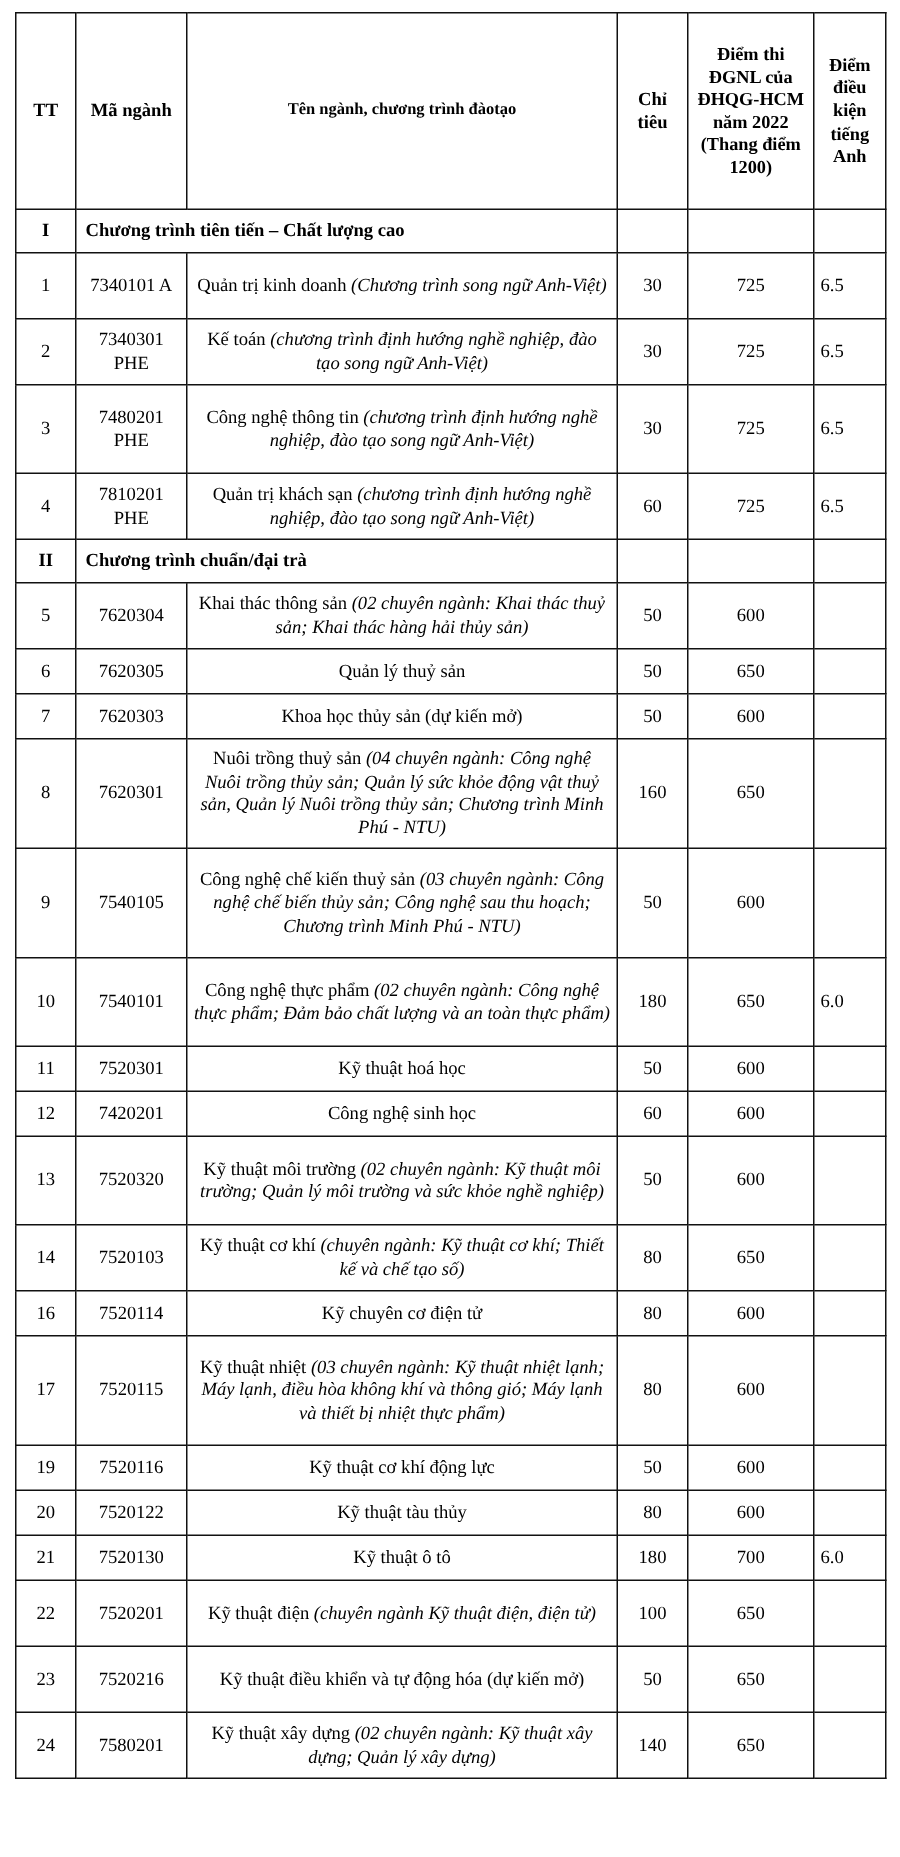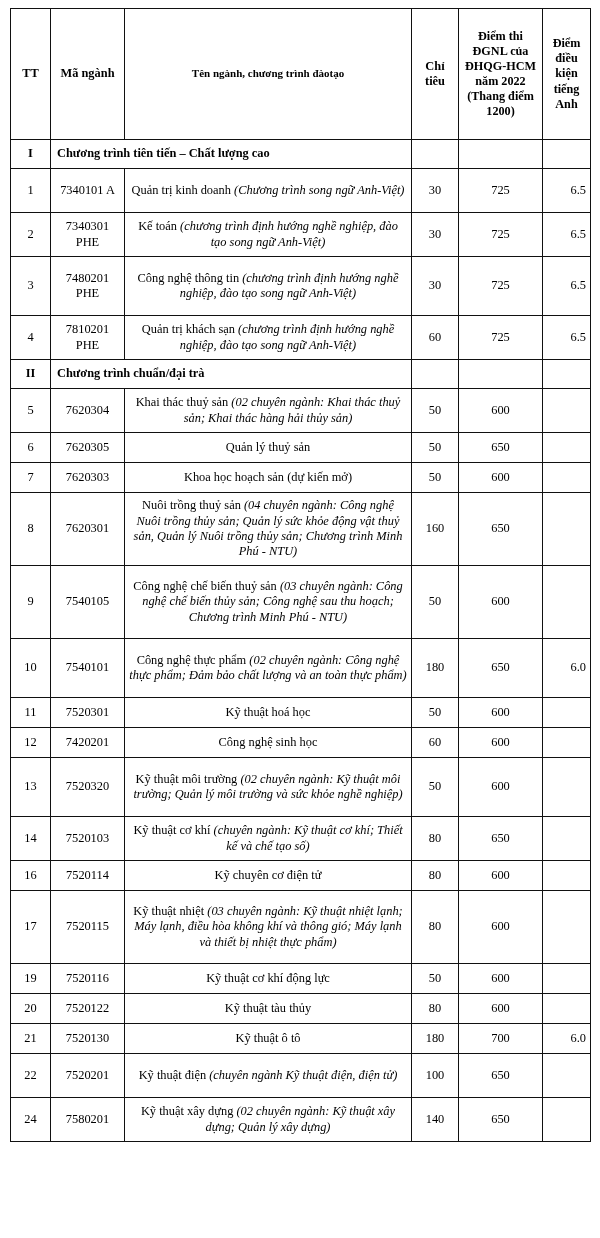--- a/index.html
+++ b/index.html
@@ -57,21 +57,21 @@
   }
   thead td.h-name { font-size: 11px; }
   thead td.h-score { font-size: 12.2px; margin-top: 23px; }
   thead td.h-eng { font-size: 12.2px; }
 
   td.tt     { text-align: center; }
   td.code   { text-align: center; }
   td.name   { text-align: center; vertical-align: middle; }
   td.quota  { text-align: center; }
   td.score  { text-align: center; }
-  td.eng    { text-align: right; }
+  td.eng    { text-align: left; }
 
   tr.section td.sec-num {
     text-align: center;
     font-weight: bold;
   }
   tr.section td.sec-label {
     text-align: left;
     font-weight: bold;
     padding-left: 6px;
   }
@@ -151,53 +151,53 @@
         <tr class="section sec">
           <td class="sec-num">II</td>
           <td class="sec-label" colspan="2">Chương trình chuẩn/đại trà</td>
           <td class="quota">&nbsp;</td>
           <td class="score">&nbsp;</td>
           <td class="eng">&nbsp;</td>
         </tr>
         <tr class="r2">
           <td class="tt">5</td>
           <td class="code">7620304</td>
-          <td class="name"><span class="upr">Khai thác thuỷ sản </span><span class="ital">(02 chuyên ngành: Khai thác thuỷ sản; Khai thác hàng hải thủy sản)</span></td>
+          <td class="name"><span class="upr">Khai thác thông sản </span><span class="ital">(02 chuyên ngành: Khai thác thuỷ sản; Khai thác hàng hải thủy sản)</span></td>
           <td class="quota">50</td>
           <td class="score">600</td>
           <td class="eng">&nbsp;</td>
         </tr>
         <tr class="r1">
           <td class="tt">6</td>
           <td class="code">7620305</td>
           <td class="name"><span class="upr">Quản lý thuỷ sản</span></td>
           <td class="quota">50</td>
           <td class="score">650</td>
           <td class="eng">&nbsp;</td>
         </tr>
         <tr class="r1">
           <td class="tt">7</td>
           <td class="code">7620303</td>
-          <td class="name"><span class="upr">Khoa học hoạch sản (dự kiến mở)</span></td>
+          <td class="name"><span class="upr">Khoa học thủy sản (dự kiến mở)</span></td>
           <td class="quota">50</td>
           <td class="score">600</td>
           <td class="eng">&nbsp;</td>
         </tr>
         <tr class="r4">
           <td class="tt">8</td>
           <td class="code">7620301</td>
           <td class="name"><span class="upr">Nuôi trồng thuỷ sản </span><span class="ital">(04 chuyên ngành: Công nghệ Nuôi trồng thủy sản; Quản lý sức khỏe động vật thuỷ sản, Quản lý Nuôi trồng thủy sản; Chương trình Minh Phú - NTU)</span></td>
           <td class="quota">160</td>
           <td class="score">650</td>
           <td class="eng">&nbsp;</td>
         </tr>
         <tr class="r4">
           <td class="tt">9</td>
           <td class="code">7540105</td>
-          <td class="name"><span class="upr">Công nghệ chế biến thuỷ sản </span><span class="ital">(03 chuyên ngành: Công nghệ chế biến thủy sản; Công nghệ sau thu hoạch; Chương trình Minh Phú - NTU)</span></td>
+          <td class="name"><span class="upr">Công nghệ chế kiến thuỷ sản </span><span class="ital">(03 chuyên ngành: Công nghệ chế biến thủy sản; Công nghệ sau thu hoạch; Chương trình Minh Phú - NTU)</span></td>
           <td class="quota">50</td>
           <td class="score">600</td>
           <td class="eng">&nbsp;</td>
         </tr>
         <tr class="r3">
           <td class="tt">10</td>
           <td class="code">7540101</td>
           <td class="name"><span class="upr">Công nghệ thực phẩm </span><span class="ital">(02 chuyên ngành: Công nghệ thực phẩm; Đảm bảo chất lượng và an toàn thực phẩm)</span></td>
           <td class="quota">180</td>
           <td class="score">650</td>
@@ -277,20 +277,28 @@
         </tr>
         <tr class="r2">
           <td class="tt">22</td>
           <td class="code">7520201</td>
           <td class="name"><span class="upr">Kỹ thuật điện </span><span class="ital">(chuyên ngành Kỹ thuật điện, điện tử)</span></td>
           <td class="quota">100</td>
           <td class="score">650</td>
           <td class="eng">&nbsp;</td>
         </tr>
         <tr class="r2">
+          <td class="tt">23</td>
+          <td class="code">7520216</td>
+          <td class="name"><span class="upr">Kỹ thuật điều khiển và tự động hóa (dự kiến mở)</span></td>
+          <td class="quota">50</td>
+          <td class="score">650</td>
+          <td class="eng">&nbsp;</td>
+        </tr>
+        <tr class="r2">
           <td class="tt">24</td>
           <td class="code">7580201</td>
           <td class="name"><span class="upr">Kỹ thuật xây dựng </span><span class="ital">(02 chuyên ngành: Kỹ thuật xây dựng; Quản lý xây dựng)</span></td>
           <td class="quota">140</td>
           <td class="score">650</td>
           <td class="eng">&nbsp;</td>
         </tr>
       </tbody>
   </table>
 </div>

